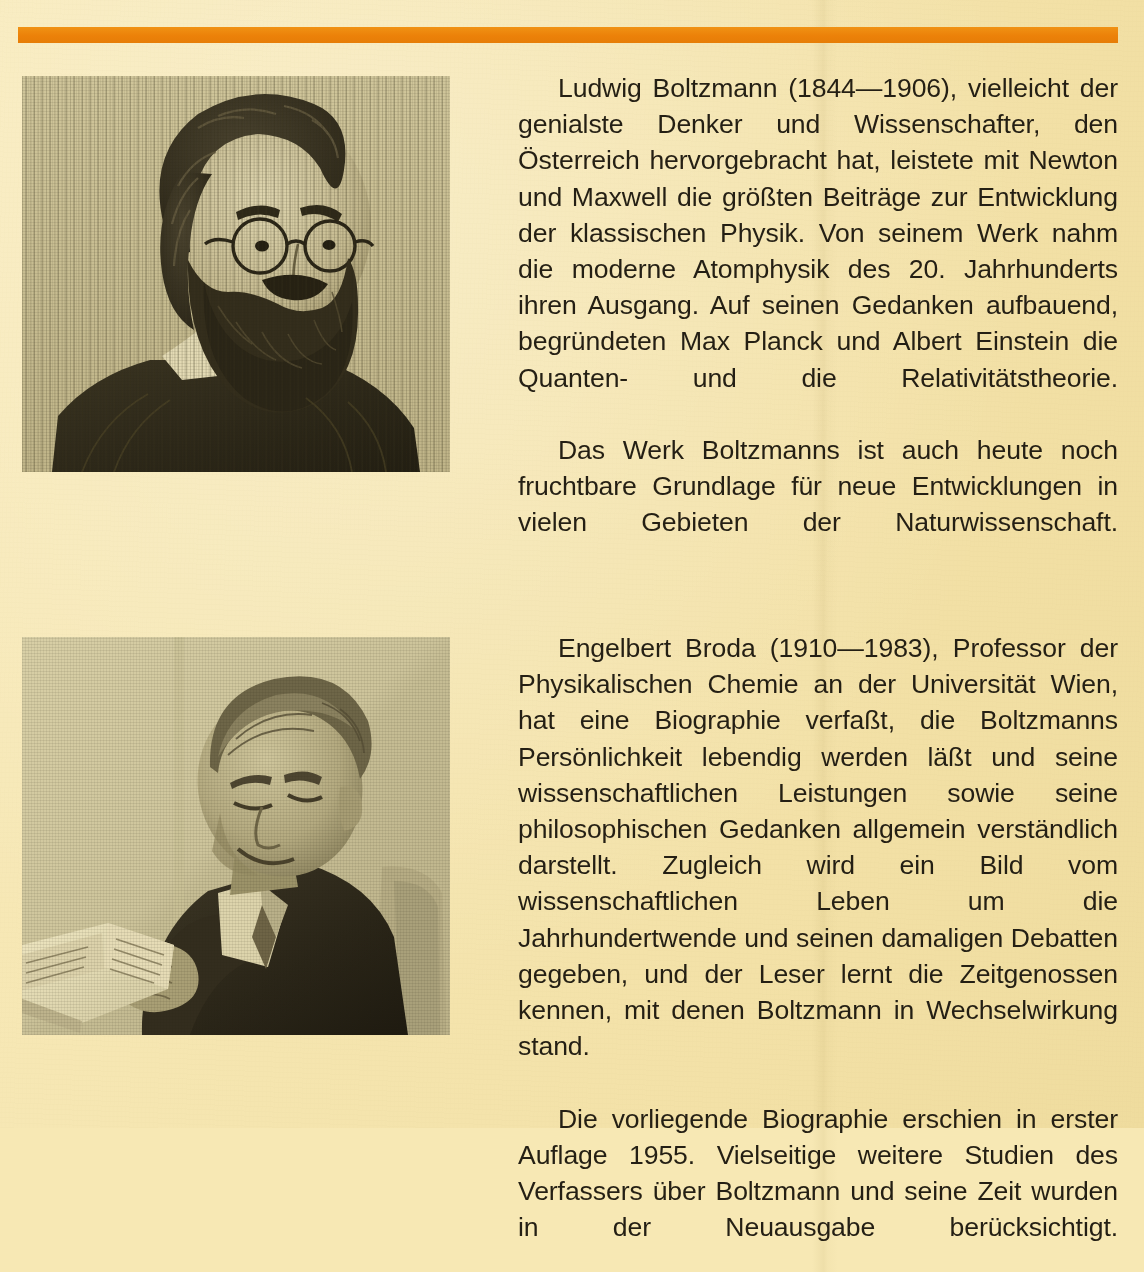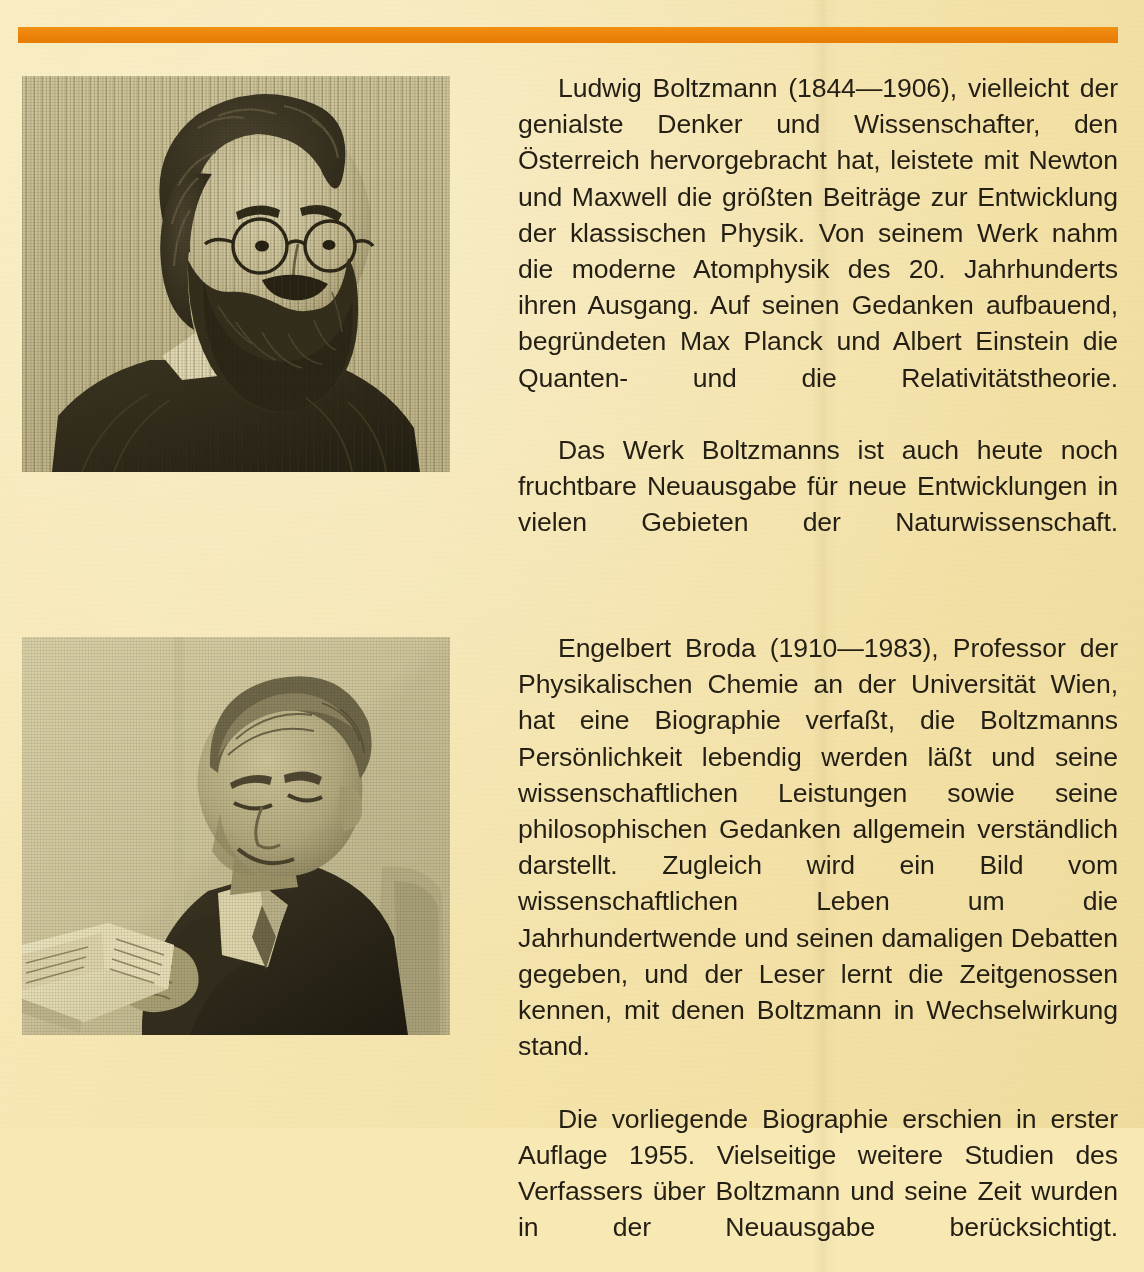--- a/index.html
+++ b/index.html
@@ -310,21 +310,21 @@
       <path d="M -10 358 L 60 384 L 58 396 L -12 372 Z" fill="#bdb38c"></path>
 
       <rect x="0" y="0" width="428" height="398" fill="none"></rect>
     </svg>
     <div class="halftone"></div>
 
   </div>
 
   <div class="text-col" id="col-top">
     <p class="para">Ludwig Boltzmann (1844—1906), vielleicht der genialste Denker und Wissenschafter, den Österreich hervorgebracht hat, leistete mit Newton und Maxwell die größten Beiträge zur Entwicklung der klassischen Physik. Von seinem Werk nahm die moderne Atomphysik des 20. Jahrhunderts ihren Ausgang. Auf seinen Gedanken aufbauend, begründeten Max Planck und Albert Einstein die Quanten- und die Relativitätstheorie.</p>
-    <p class="para">Das Werk Boltzmanns ist auch heute noch fruchtbare Neuausgabe für neue Entwicklungen in vielen Gebieten der Naturwissenschaft.</p>
+    <p class="para">Das Werk Boltzmanns ist auch heute noch fruchtbare Grundlage für neue Entwicklungen in vielen Gebieten der Naturwissenschaft.</p>
   </div>
 
   <div class="text-col" id="col-bottom">
     <p class="para">Engelbert Broda (1910—1983), Professor der Physikalischen Chemie an der Universität Wien, hat eine Biographie verfaßt, die Boltzmanns Persönlichkeit lebendig werden läßt und seine wissenschaftlichen Leistungen sowie seine philosophischen Gedanken allgemein verständlich darstellt. Zugleich wird ein Bild vom wissenschaftlichen Leben um die Jahrhundertwende und seinen damaligen Debatten gegeben, und der Leser lernt die Zeitgenossen kennen, mit denen Boltzmann in Wechselwirkung stand.</p>
     <p class="para">Die vorliegende Biographie erschien in erster Auflage 1955. Vielseitige weitere Studien des Verfassers über Boltzmann und seine Zeit wurden in der Neuausgabe berücksichtigt.</p>
   </div>
 
 </div>
 
 </body></html>

